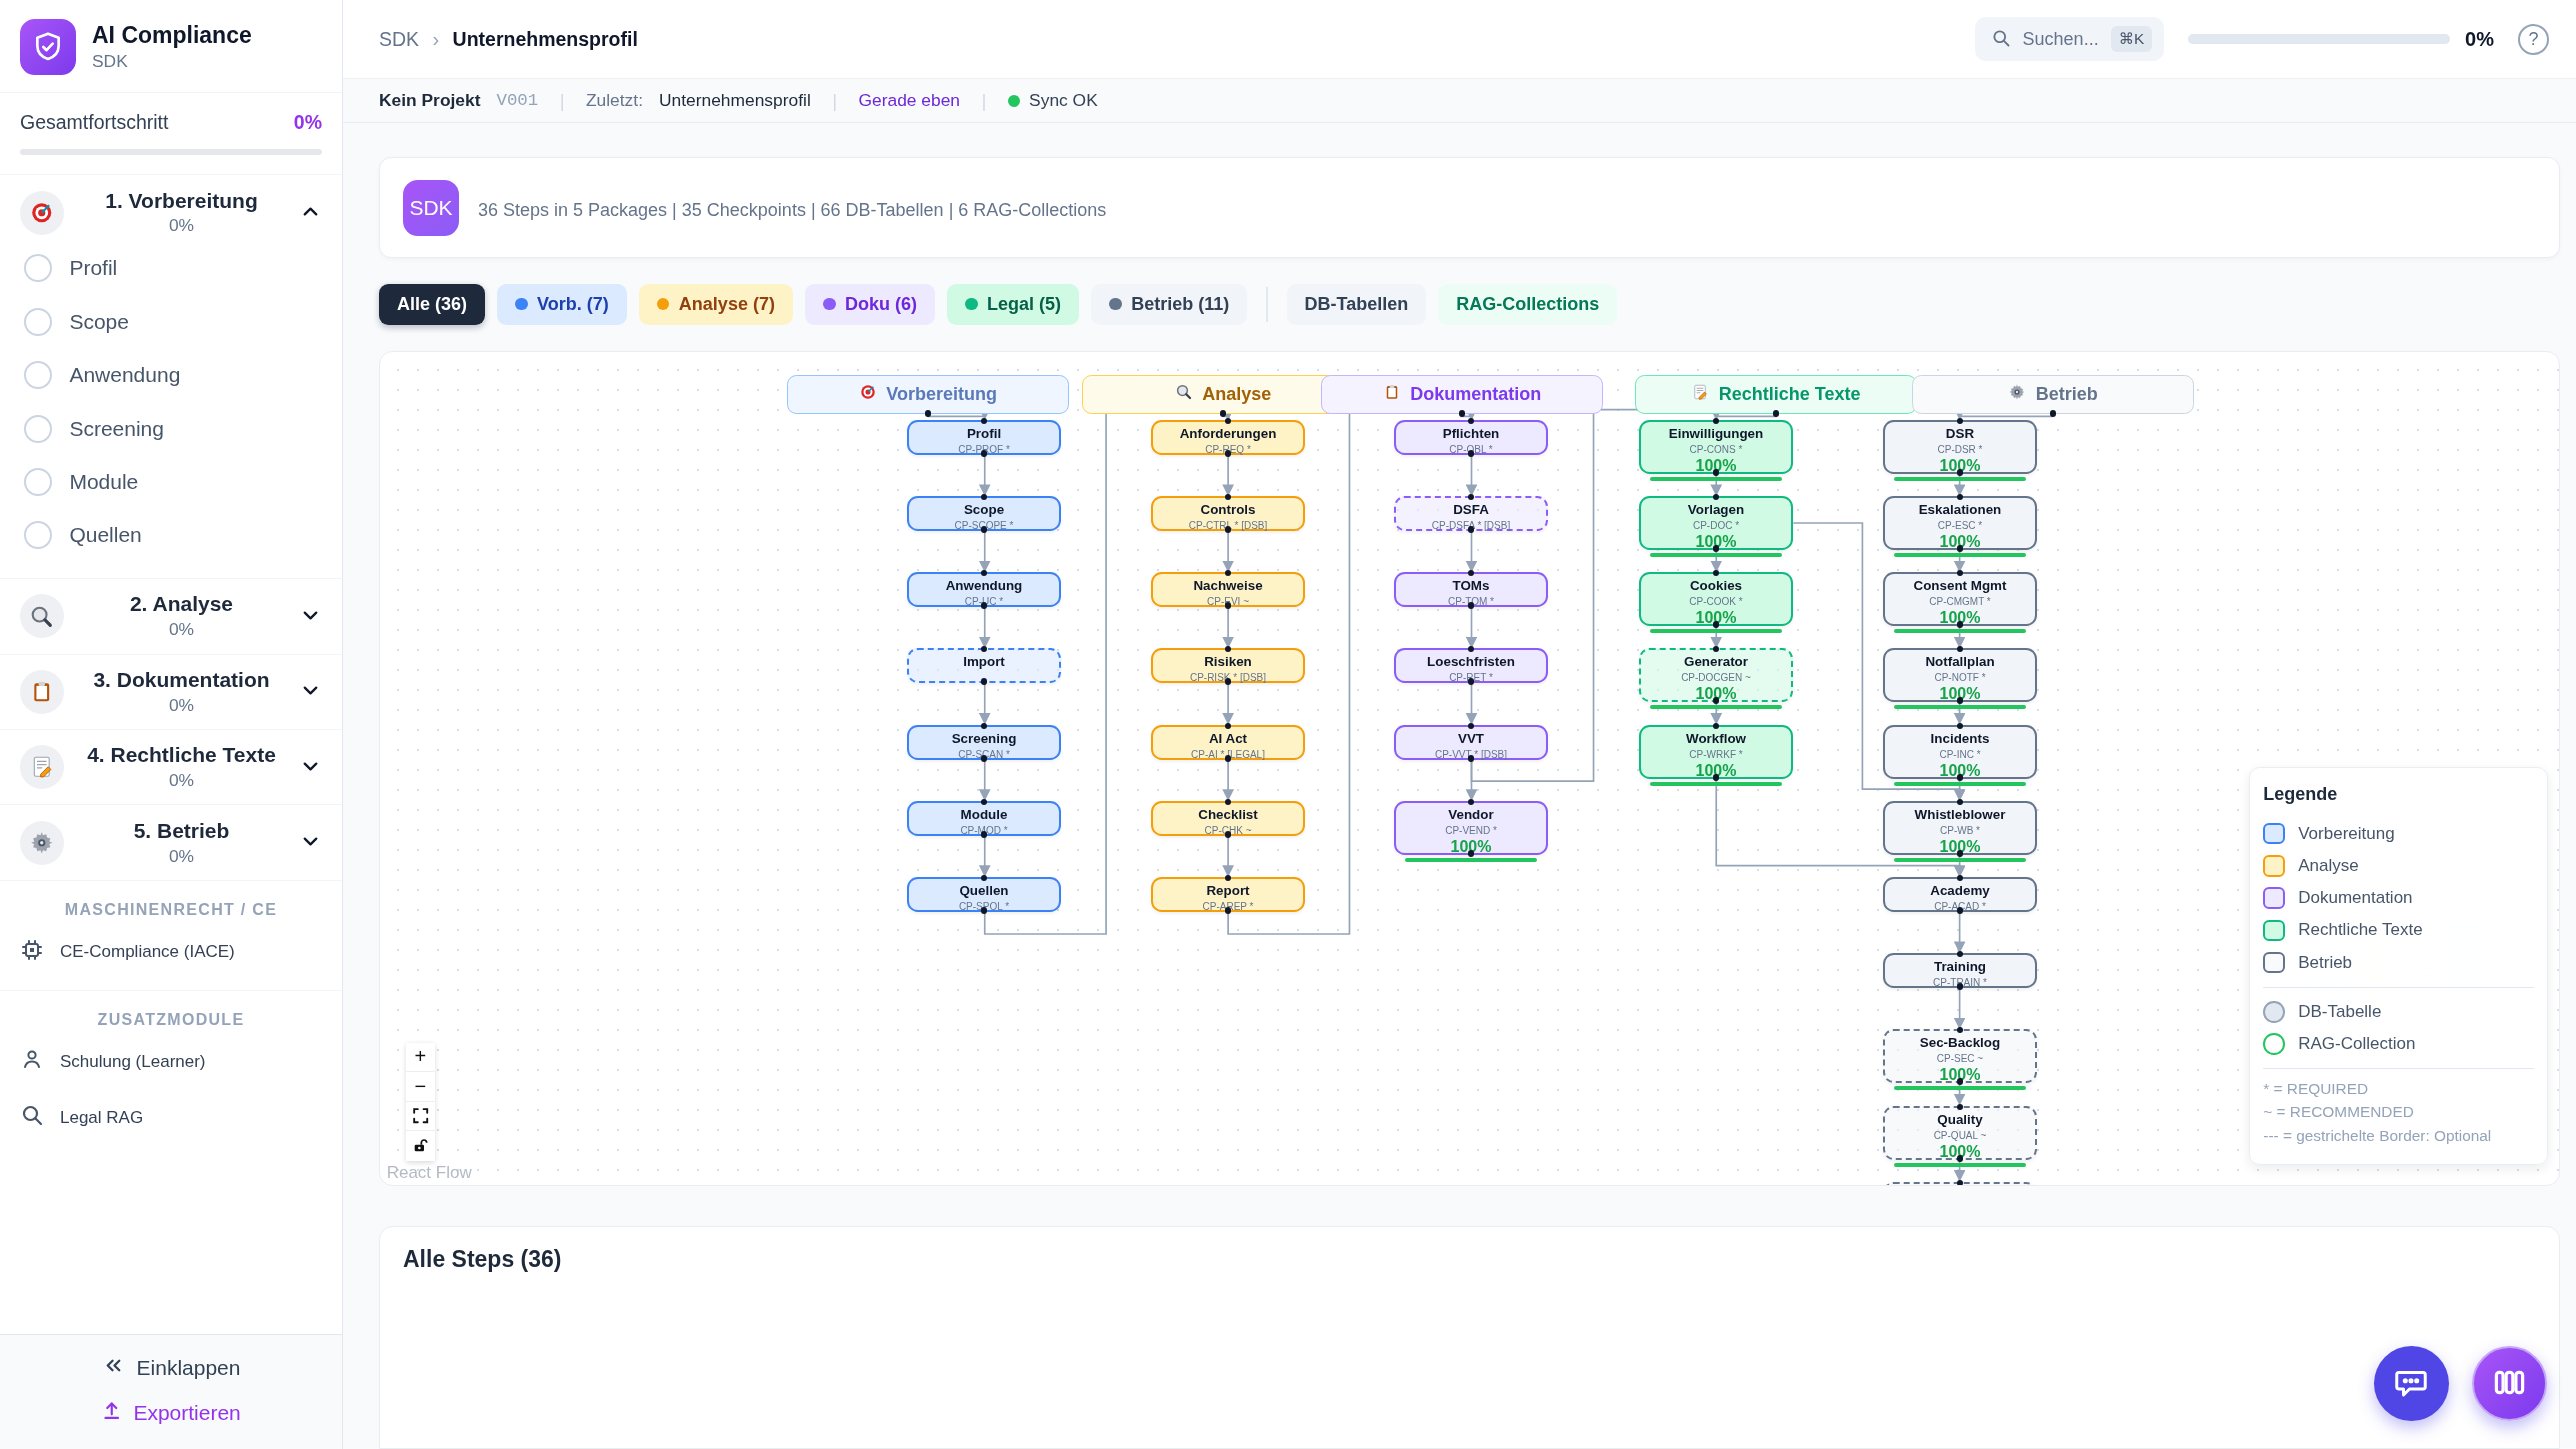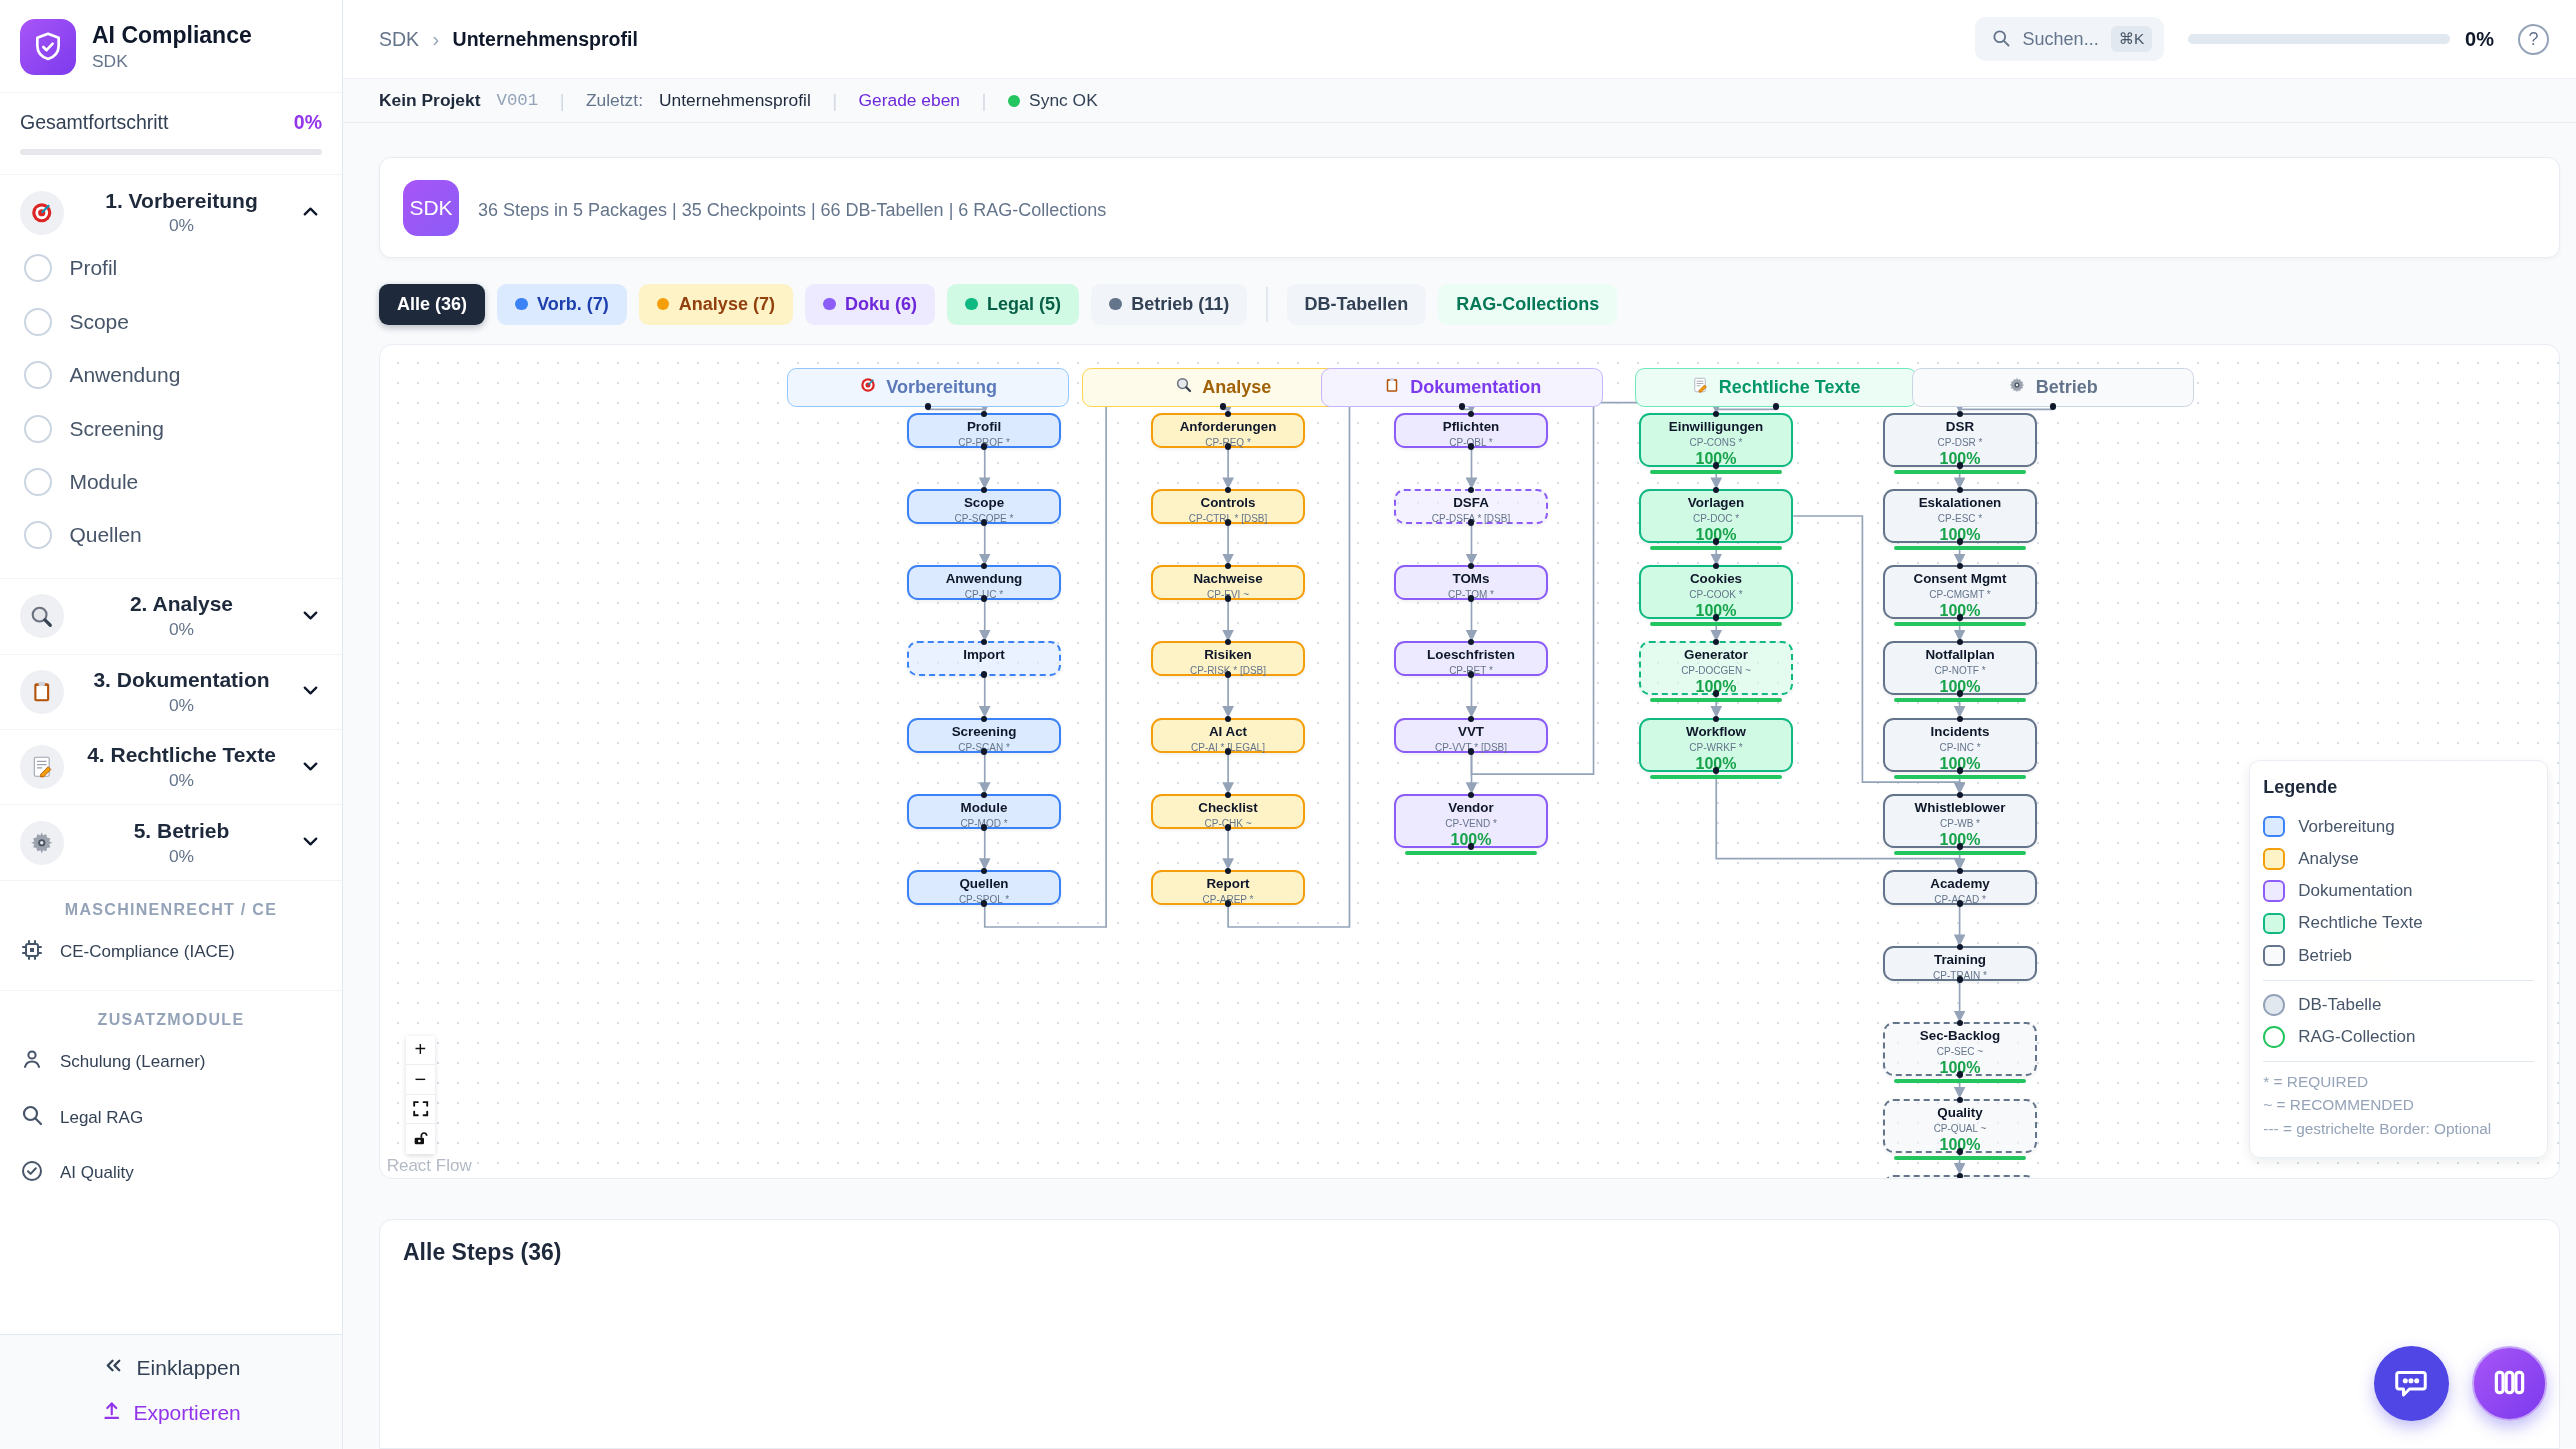--- a/index.html
+++ b/index.html
@@ -67,21 +67,21 @@
   .hero { background:#ffffff; border:1.3px solid #e8edf3; border-radius:12px; height:101px; display:flex; align-items:center; gap:19px; padding:0 23px; box-shadow:0 1.3px 4px rgba(15,23,42,.03); }
   .hero-badge { width:56px; height:56px; border-radius:14.8px; background:linear-gradient(135deg,#a855f7,#8b5cf6); color:#fff; font-size:21px; display:flex; align-items:center; justify-content:center; font-weight:normal; }
   .hero-title { font-size:27px; font-weight:bold; color:#0f172a; letter-spacing:0.3px; }
   .hero-sub { font-size:18px; color:#64748b; margin-top:6.7px; }
   .chips { display:flex; align-items:center; gap:12px; margin-top:25.5px; }
   .chip { border-radius:9.4px; font-size:18px; font-weight:bold; padding:10px 18px; display:flex; align-items:center; gap:9.4px; cursor:pointer; white-space:nowrap; }
   .chip .dot { width:12.7px; height:12.7px; border-radius:50%; }
   .chip-div { width:2px; height:35px; background:#e2e8f0; margin:0 6.7px; }
 
   
-  .canvas { position:relative; margin-top:19px; height:835px; background:#ffffff; border:1.3px solid #e8edf3; border-radius:13.4px;
+  .canvas { position:relative; margin-top:26px; height:835px; background:#ffffff; border:1.3px solid #e8edf3; border-radius:13.4px;
             background-image:radial-gradient(#d6dde7 1.5px, transparent 1.5px); background-size:20px 20px; background-position:8px 8px; overflow:hidden; }
   .flow-edges { position:absolute; inset:0; }
   .group-hd { position:absolute; top:23.5px; height:39px; border-radius:9.4px; border:1.7px solid; display:flex; align-items:center; justify-content:center; gap:9.4px; font-size:18px; font-weight:bold; }
   .group-hd::after { content:""; position:absolute; bottom:-4px; left:50%; margin-left:-3.4px; width:6.7px; height:6.7px; border-radius:50%; background:#0f172a; }
   .node { position:absolute; width:154px; border:2px solid; border-radius:10.7px; text-align:center; padding-top:4.7px; box-shadow:0 1.3px 3.4px rgba(15,23,42,.06); }
   .node::before, .node::after { content:""; position:absolute; left:50%; margin-left:-3.4px; width:6.7px; height:6.7px; border-radius:50%; background:#0f172a; }
   .node::before { top:-4px; } .node::after { bottom:-4px; }
   .node .nt { font-size:13.4px; font-weight:bold; line-height:1.25; }
   .node .nc { font-size:10px; color:#64748b; margin-top:0.7px; }
   .node .npv { font-size:16px; font-weight:bold; margin-top:2px; }
@@ -271,27 +271,20 @@
               <path d="M5 20c1-4 4-5.5 7-5.5s6 1.5 7 5.5" fill="none" stroke="#475569" stroke-width="2" stroke-linecap="round"></path>
             </svg></span>
           <span>Schulung (Learner)</span>
         </div>
         <div class="mod-item">
           <span><svg width="24" height="24" viewBox="0 0 24 24">
               <circle cx="10.5" cy="10.5" r="6.5" fill="none" stroke="#475569" stroke-width="2.2"></circle>
               <path d="M15.5 15.5L21 21" stroke="#475569" stroke-width="2.2" stroke-linecap="round"></path>
             </svg></span>
           <span>Legal RAG</span>
-        </div>
-        <div class="mod-item">
-          <span><svg width="24" height="24" viewBox="0 0 24 24">
-              <circle cx="12" cy="12" r="9" fill="none" stroke="#475569" stroke-width="2"></circle>
-              <path d="M8 12.3l2.6 2.6 5.2-5.6" fill="none" stroke="#475569" stroke-width="2" stroke-linecap="round" stroke-linejoin="round"></path>
-            </svg></span>
-          <span>AI Quality</span>
         </div>
       </div>
 
     <div class="side-footer">
       <div class="collapse-btn">
         <span><svg width="23" height="23" viewBox="0 0 24 24" fill="none" stroke="#334155" stroke-width="2.4" stroke-linecap="round" stroke-linejoin="round">
               <path d="M11 17l-5-5 5-5"></path>
               <path d="M18 17l-5-5 5-5"></path>
             </svg></span>
         <span>Einklappen</span>

